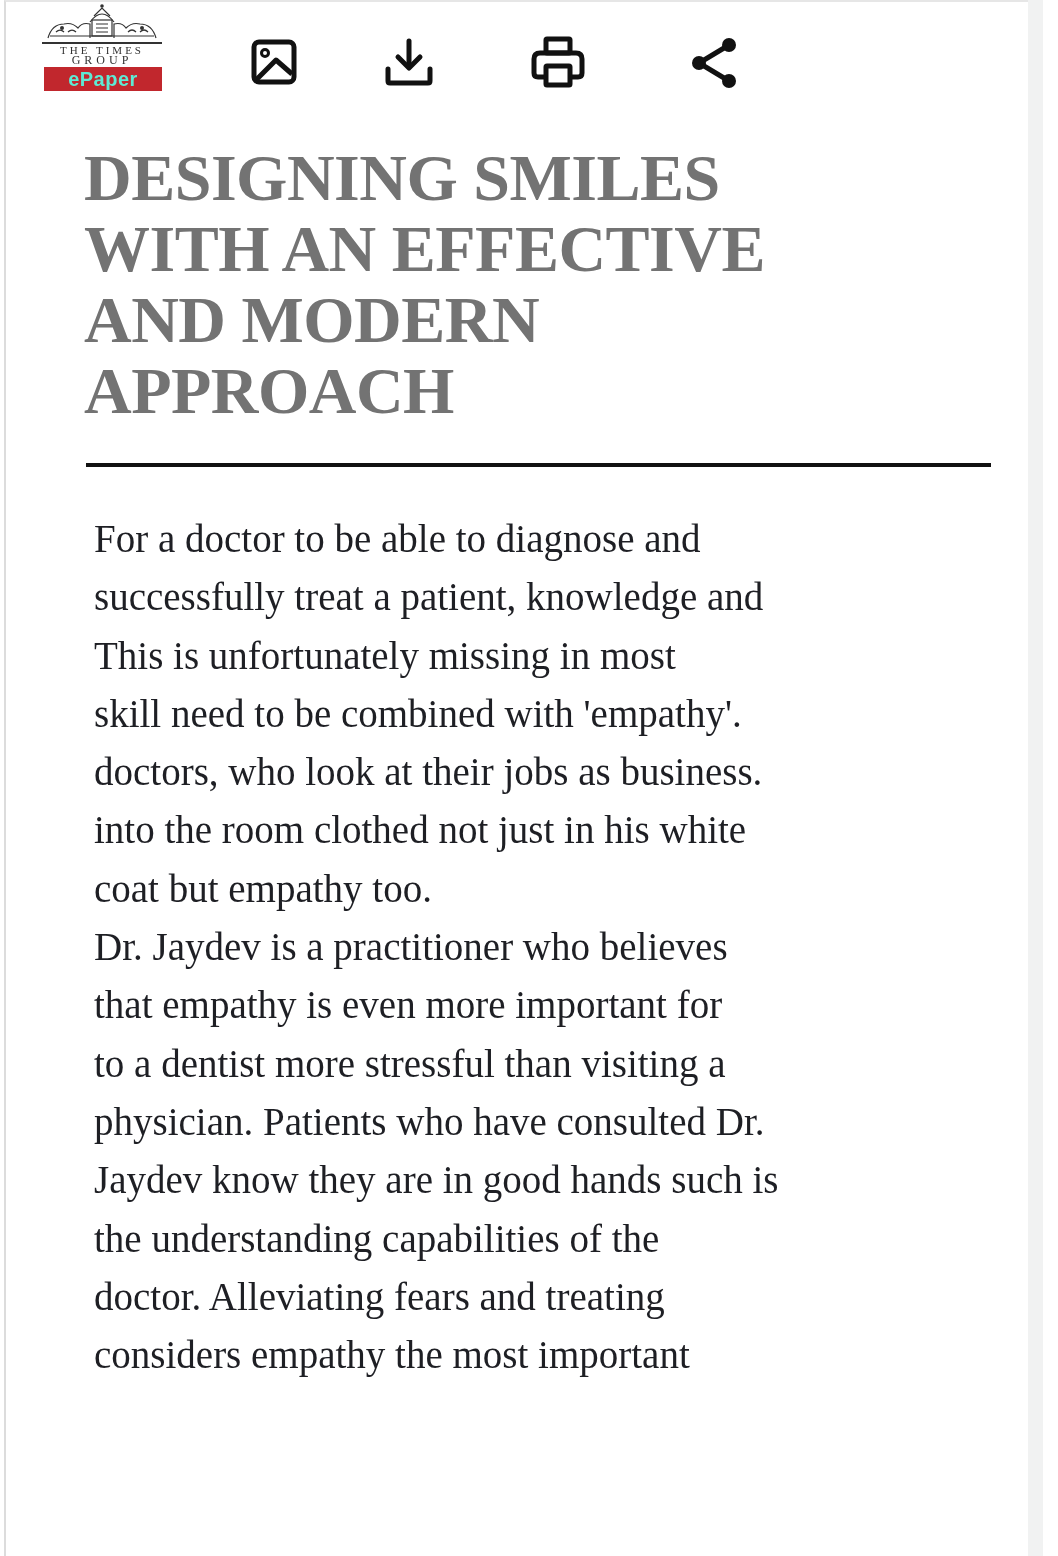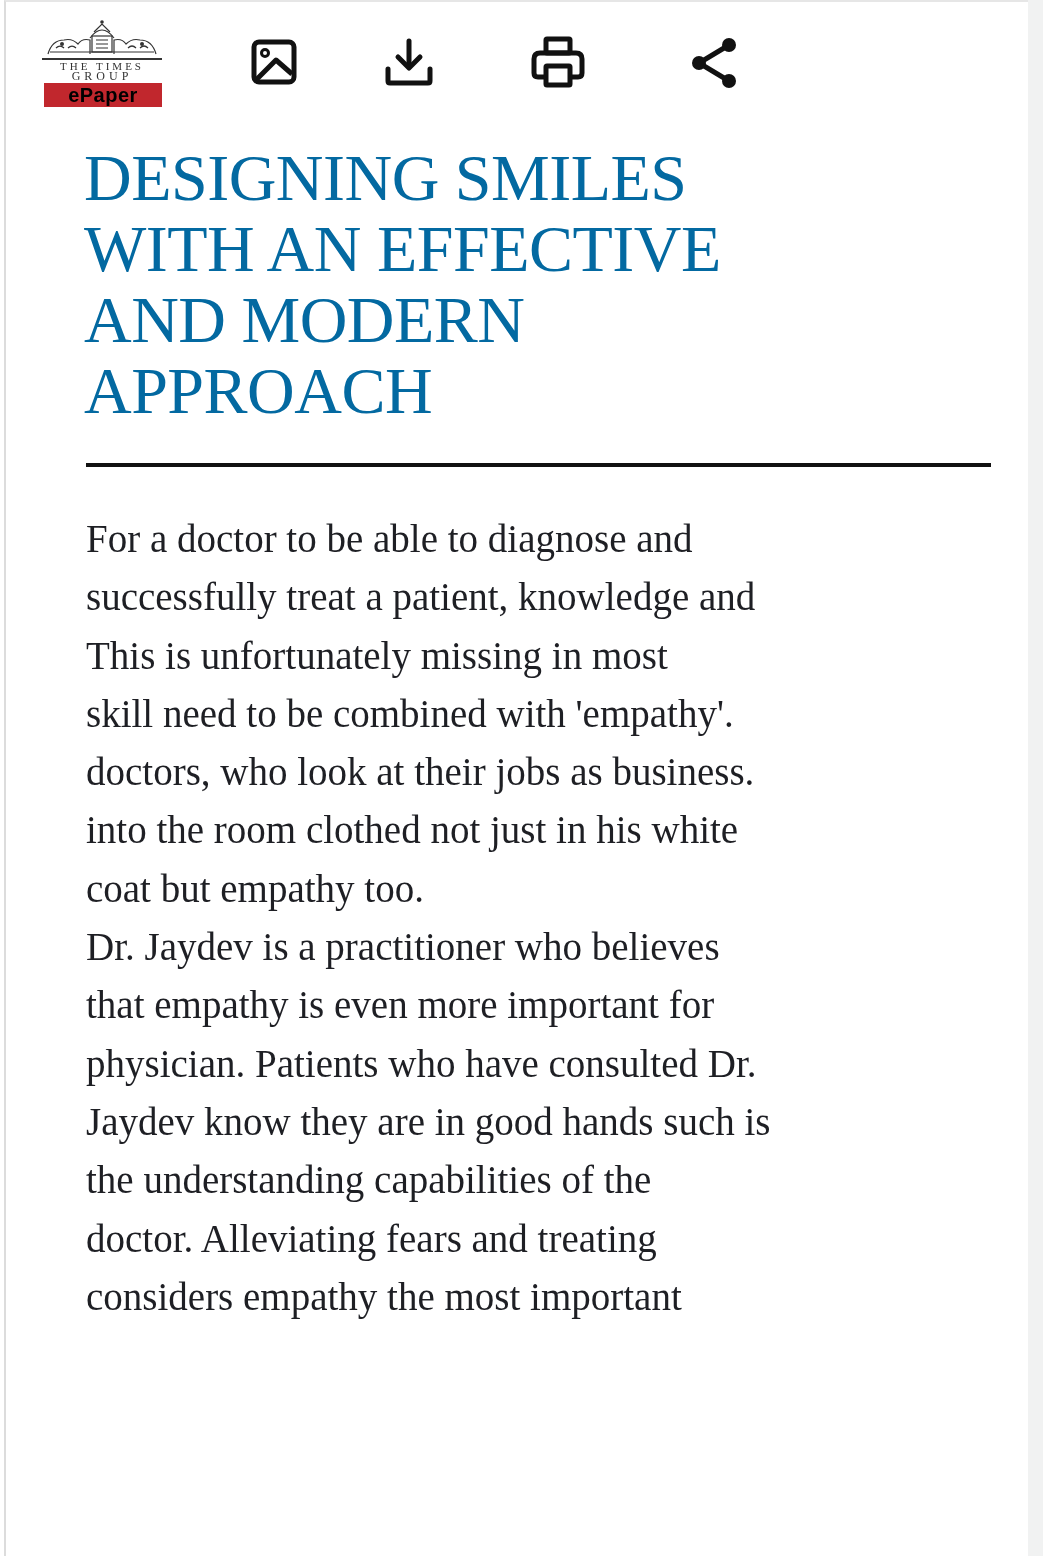--- a/index.html
+++ b/index.html
@@ -38,21 +38,21 @@
     .toolbar {
       position: absolute;
       left: 0;
       top: 0;
       width: 1024px;
       height: 120px;
     }
     .logo {
       position: absolute;
       left: 34px;
-      top: 16px;
+      top: 0;
       width: 124px;
       height: 92px;
     }
     .logo-emblem {
       position: absolute;
       left: 2px;
       top: 0;
       width: 120px;
       height: 40px;
     }
@@ -81,21 +81,21 @@
       font-size: 12px;
       letter-spacing: 4px;
     }
     .logo-epaper {
       position: absolute;
       left: 4px;
       top: 65px;
       width: 118px;
       height: 24px;
       background: #c1272d;
-      color: #000000;
+      color: #5eead4;
       font-family: "Liberation Sans", sans-serif;
       font-weight: bold;
       font-size: 20px;
       line-height: 24px;
       text-align: center;
       letter-spacing: 0.5px;
     }
     .tool-btn {
       position: absolute;
       top: 28px;
@@ -111,25 +111,25 @@
       height: 58px;
     }
     
     .headline {
       position: absolute;
       left: 78px;
       top: 140px;
       width: 920px;
       margin: 0;
       font-family: "Liberation Serif", "DejaVu Serif", serif;
-      font-weight: normal;
+      font-weight: bold;
       font-size: 66px;
       line-height: 71px;
       letter-spacing: -0.5px;
-      color: #0369a1;
+      color: #737373;
     }
     .rule {
       position: absolute;
       left: 80px;
       top: 461px;
       width: 905px;
       height: 4px;
       background: #111111;
     }
     .body-text {
@@ -143,20 +143,21 @@
       line-height: 58.3px;
       color: #1e1f24;
     }
     .body-text p {
       margin: 0;
       white-space: nowrap;
     }
     .body-text .line {
       display: block;
       white-space: nowrap;
+      margin-left: 8px;
     }
   </style>
 </head>
 <body>
 
 <div class="frame">
 
   <div class="toolbar">
 
     <div class="logo">
@@ -235,20 +236,21 @@
       <span class="line">successfully treat a patient, knowledge and</span>
       <span class="line">This is unfortunately missing in most</span>
       <span class="line">skill need to be combined with 'empathy'.</span>
       <span class="line">doctors, who look at their jobs as business.</span>
       <span class="line">into the room clothed not just in his white</span>
       <span class="line">coat but empathy too.</span>
     </p>
     <p>
       <span class="line">Dr. Jaydev is a practitioner who believes</span>
       <span class="line">that empathy is even more important for</span>
+      <span class="line">to a dentist more stressful than visiting a</span>
       <span class="line">physician. Patients who have consulted Dr.</span>
       <span class="line">Jaydev know they are in good hands such is</span>
       <span class="line">the understanding capabilities of the</span>
       <span class="line">doctor. Alleviating fears and treating</span>
       <span class="line">considers empathy the most important</span>
     </p>
   </div>
 
 </div>
 

